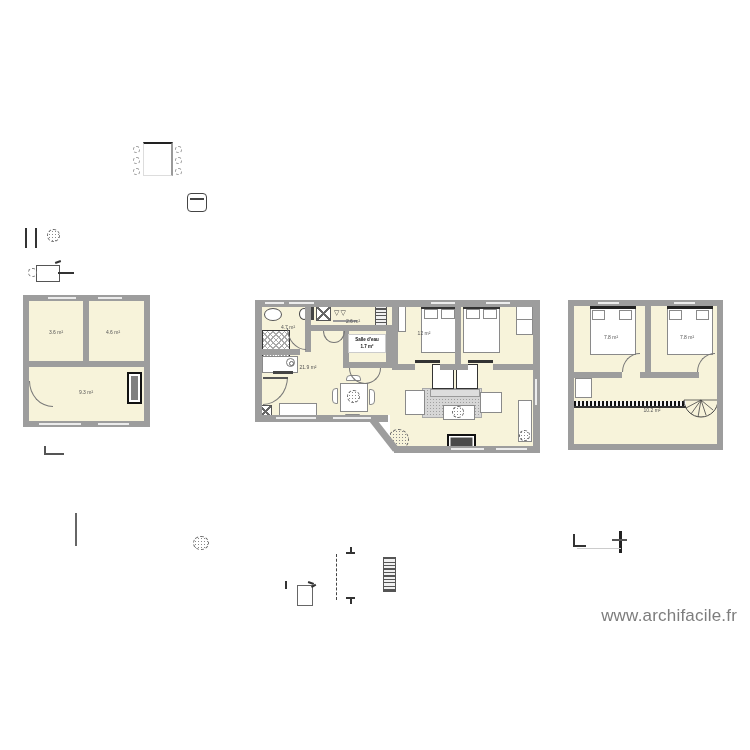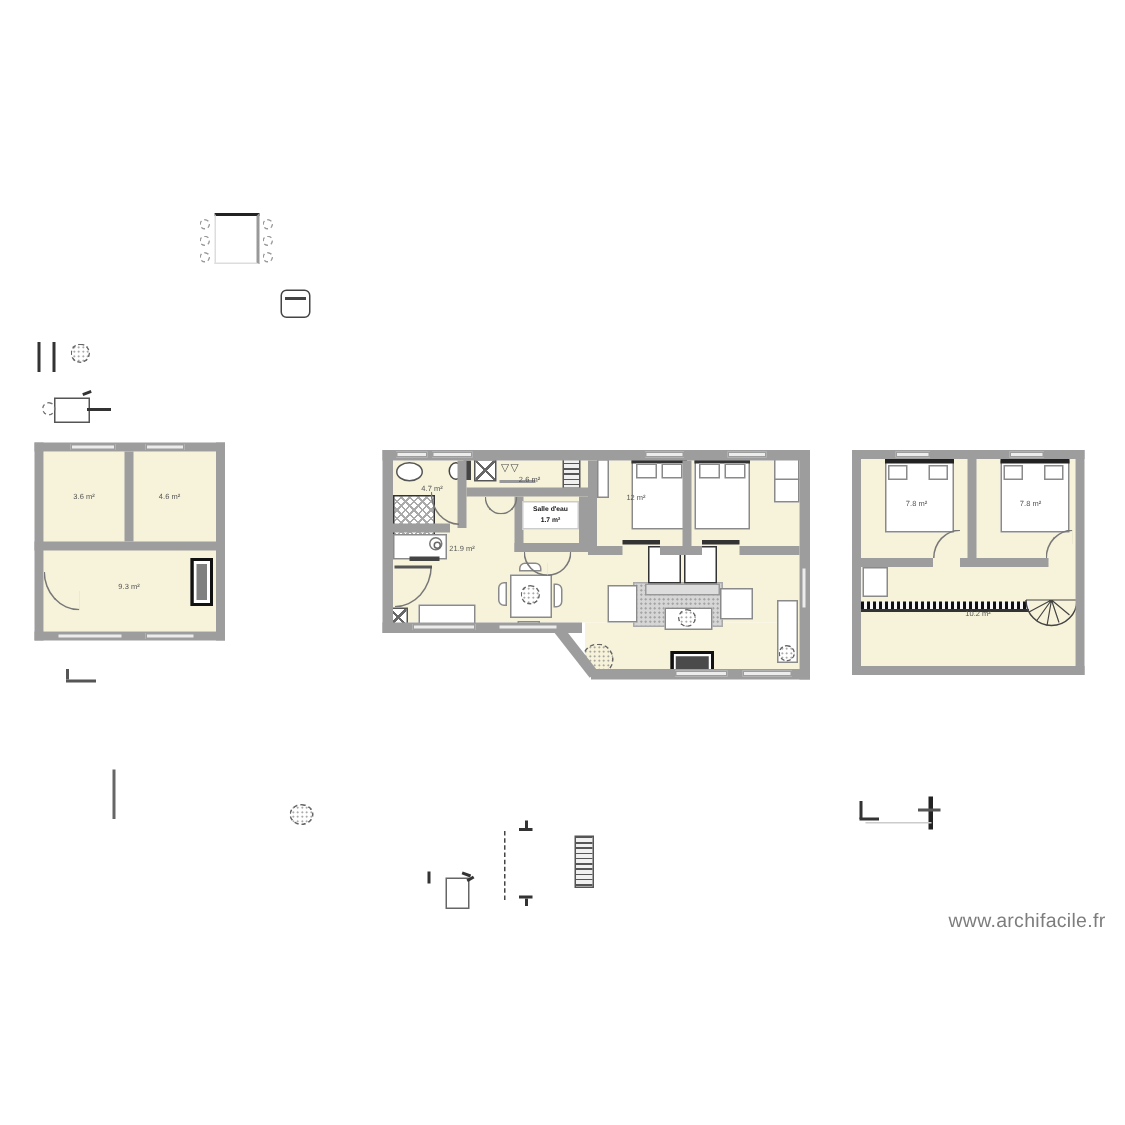--- a/index.html
+++ b/index.html
@@ -21,21 +21,21 @@
   .hatch{background:repeating-linear-gradient(45deg,#aaa 0 1px,transparent 1px 4px),
                     repeating-linear-gradient(-45deg,#aaa 0 1px,transparent 1px 4px),#fff;
          border:1.5px solid #333;}
   .shelf{background:repeating-linear-gradient(180deg,#555 0 1px,#f0f0f0 1px 3.5px);border:1px solid #555;}
   .rug{background-color:#d6d6d6;background-image:radial-gradient(circle,#9f9f9f 0.6px,transparent 0.8px);
        background-size:3px 3px;border:1px solid #a9a9a9;}
   .rail{background:repeating-linear-gradient(90deg,#111 0 2px,#f5f5f5 2px 4px);}
   .xbox{background:linear-gradient(45deg,transparent 45%,#666 45% 55%,transparent 55%),
                    linear-gradient(135deg,transparent 45%,#666 45% 55%,transparent 55%),#fff;
         border:1px solid #555;}
-  .wm{font-size:13px;color:var(--wm);letter-spacing:0.2px;}
+  .wm{font-size:17px;color:var(--wm);letter-spacing:0.2px;}
   .sink-glyph{font-size:7px;color:#444;line-height:1;letter-spacing:1px;}
 </style>
 </head>
 <body>
 
 <div id="canvas">
 
   <div class="grp">
     <div class="abs floor" style="left:29px;top:301px;width:115px;height:120px;"></div>
     <div class="abs wall" style="left:23px;top:295px;width:127px;height:6px;"></div>

